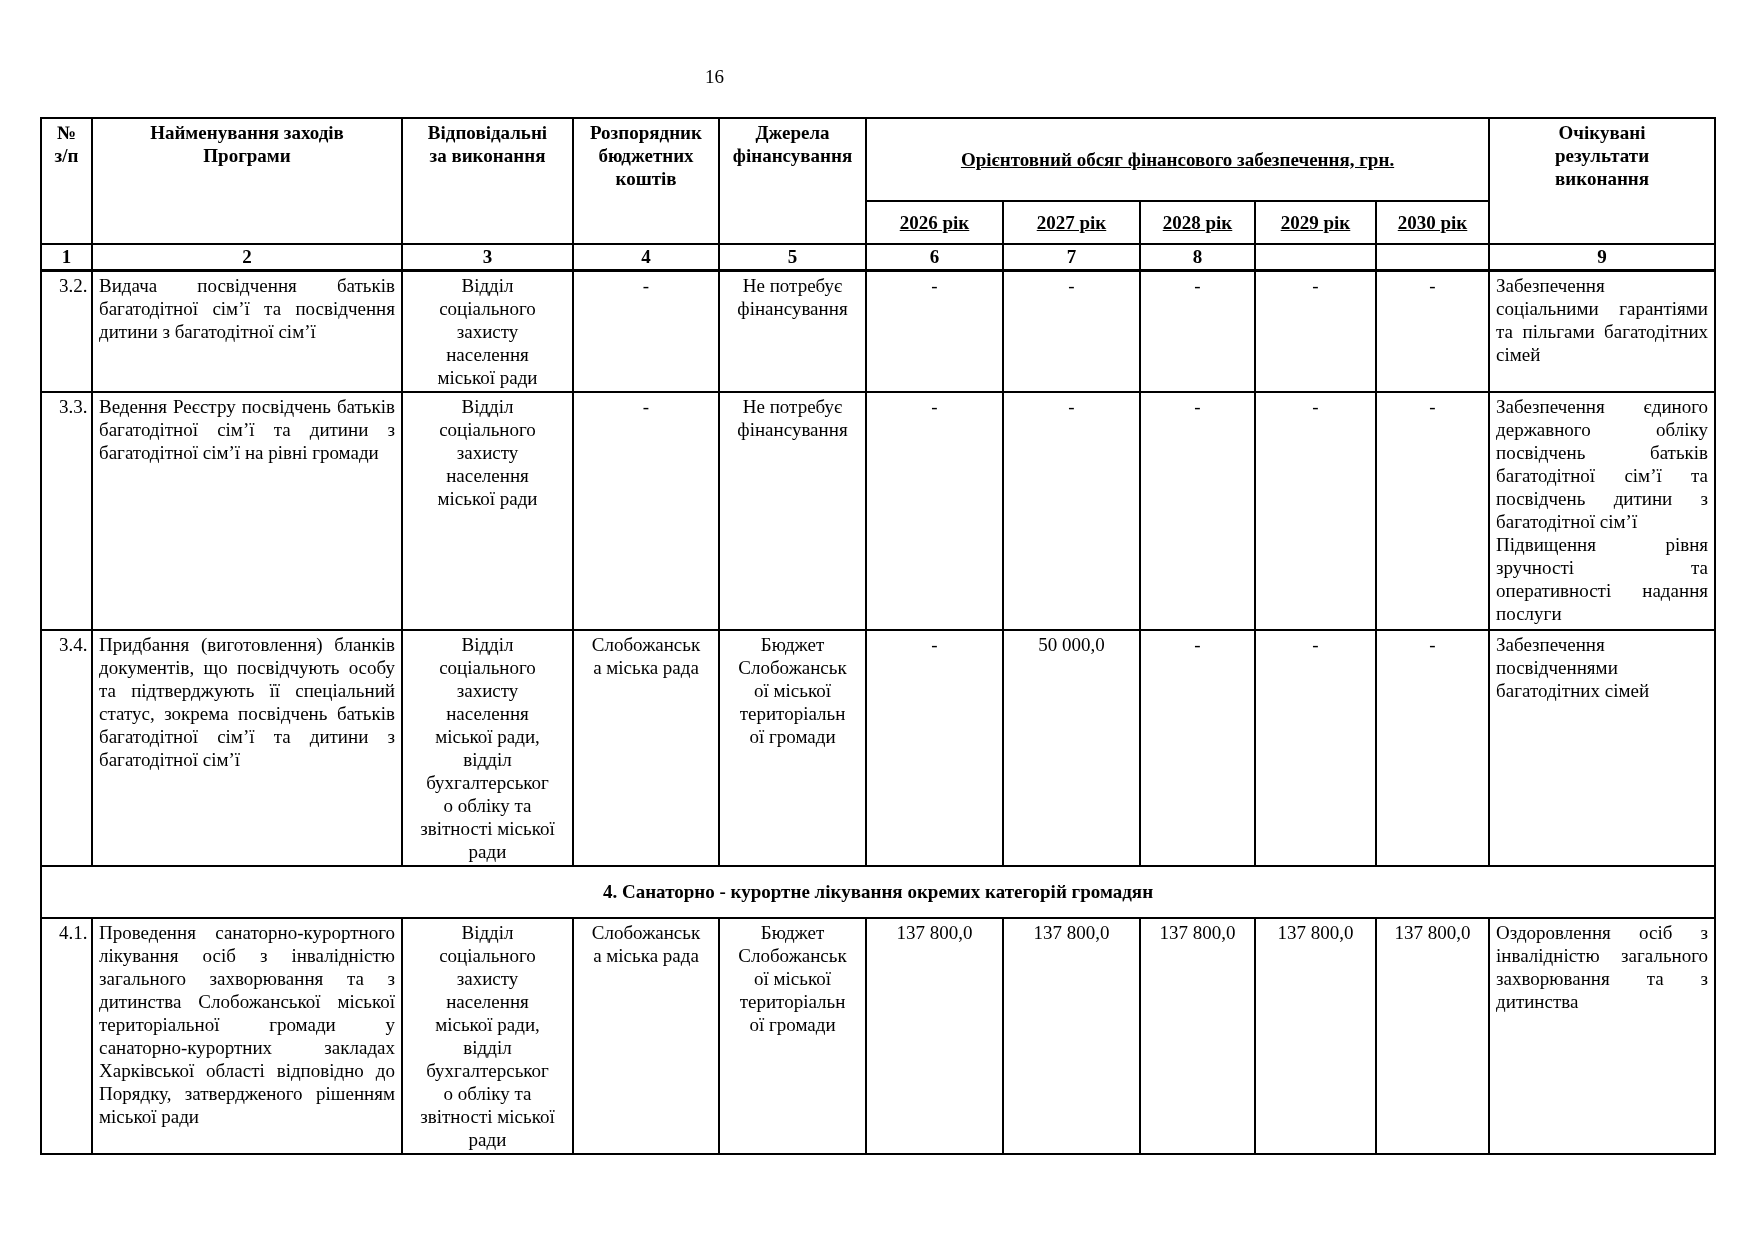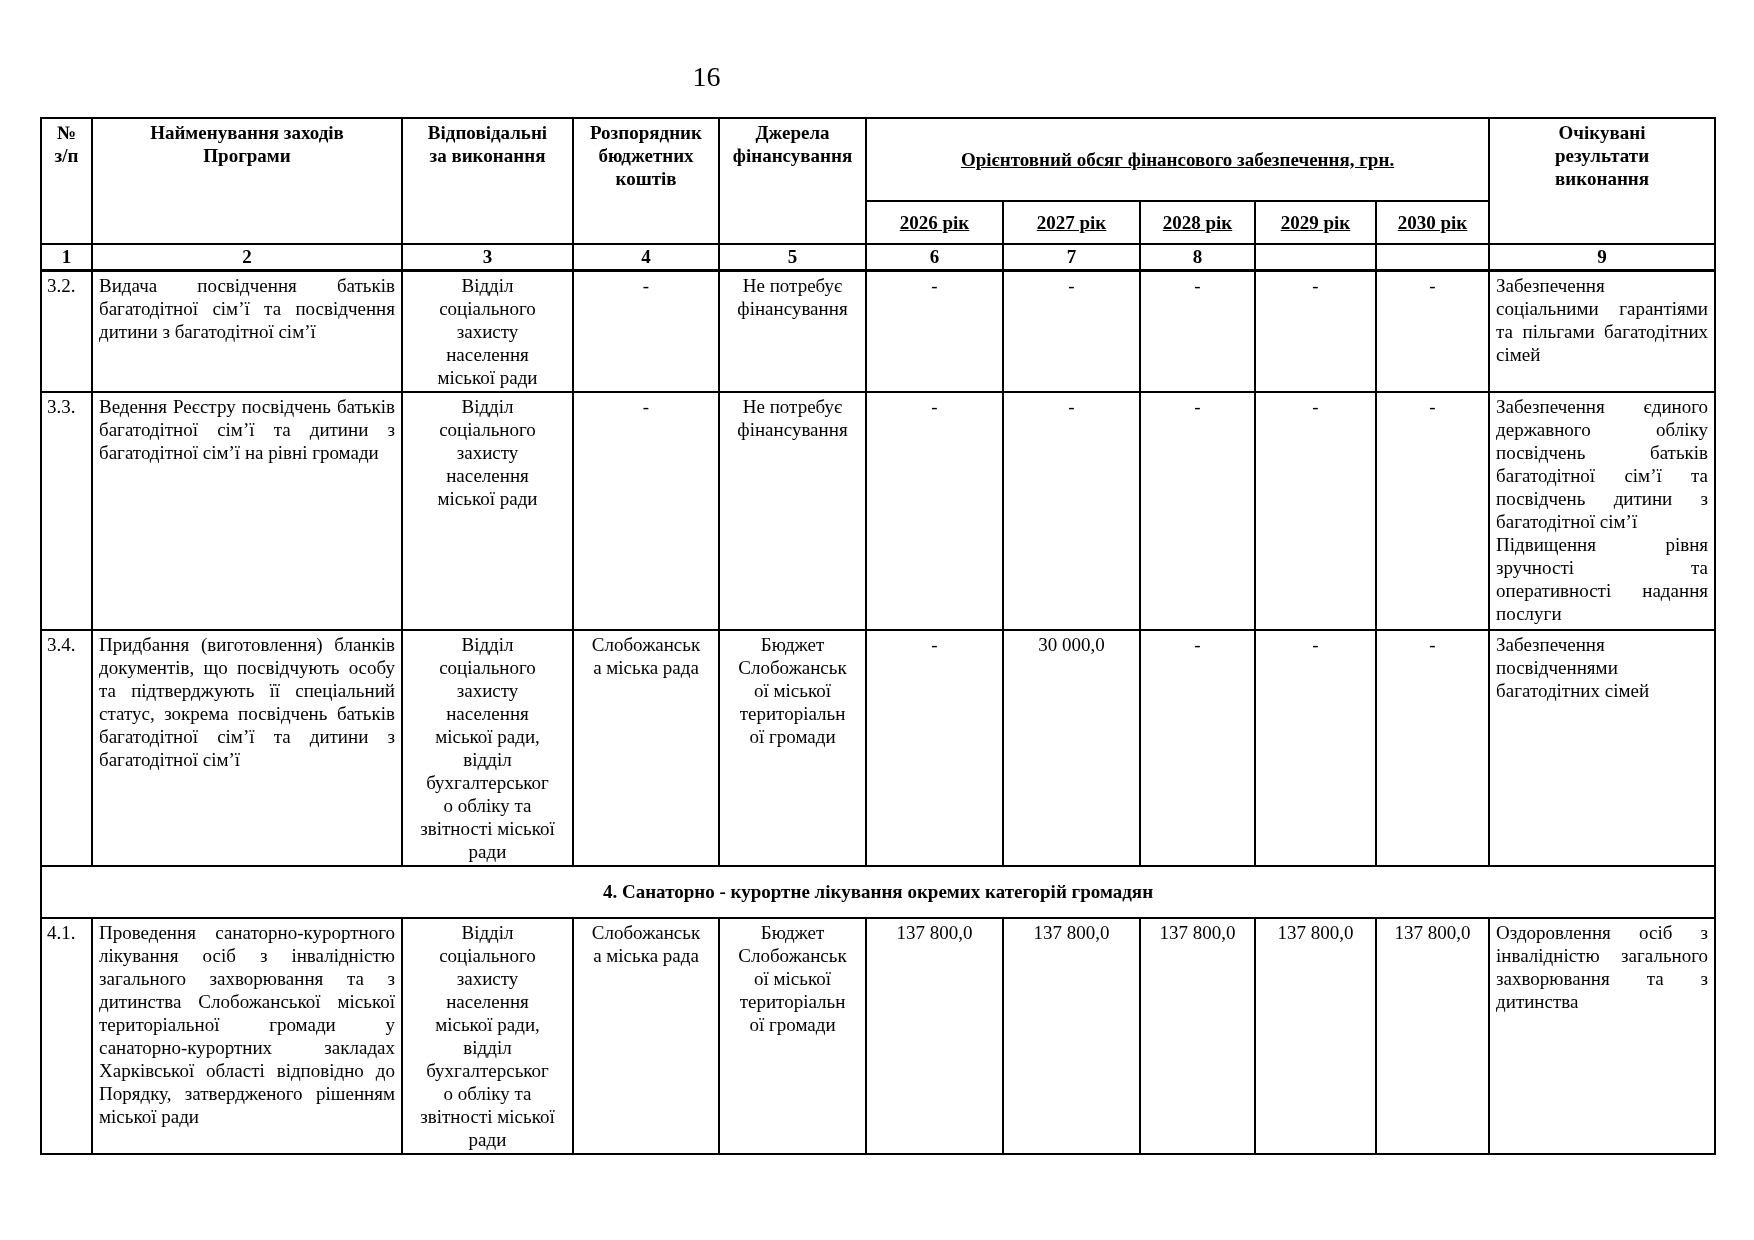--- a/index.html
+++ b/index.html
@@ -3,42 +3,42 @@
 <meta charset="utf-8">
 <style>
   html,body{margin:0;padding:0;}
   body{
     width:1754px;height:1240px;
     background:#ffffff;color:#000;
     font-family:"Liberation Serif", serif;
     position:relative;
   }
   .page-number{
-    position:absolute;top:64px;left:8px;width:1397px;
-    text-align:center;font-size:28px;line-height:26px;
+    position:absolute;top:64px;left:16px;width:1397px;
+    text-align:center;font-size:19px;line-height:26px;
   }
   table.program{
     position:absolute;left:40px;top:117px;width:1674px;
     border-collapse:collapse;table-layout:fixed;
   }
   td,th{
     border:2px solid #000;
     padding:2px 6px;
     font-size:19px;line-height:23px;
     vertical-align:top;
     overflow:hidden;
     word-wrap:break-word;
   }
   th{font-weight:bold;text-align:center;}
   .pre{white-space:pre-line;}
   .just{text-align:justify;}
   .ctr{text-align:center;}
   .left{text-align:center;}
   .mid{vertical-align:middle;text-decoration:underline;}
-  .no-cell{text-align:left;padding-left:5px;padding-right:2px;}
+  .no-cell{text-align:left;padding-left:17px;padding-right:2px;}
   tr.num-row th{
     border-bottom:3px solid #000;
     padding:0 4px;font-weight:bold;text-align:center;
   }
   tr.h1{height:83px;}
   tr.h-years{height:43px;}
   tr.num-row{height:26px;}
   tr.r32{height:114px;}
   tr.r33{height:238px;}
   tr.r34{height:236px;}
@@ -159,21 +159,21 @@
 звітності міської
 ради</td>
     <td class="pre ctr">Слобожанськ
 а міська рада</td>
     <td class="pre ctr">Бюджет
 Слобожанськ
 ої міської
 територіальн
 ої громади</td>
     <td class="ctr">-</td>
-    <td class="ctr">30 000,0</td>
+    <td class="ctr">50 000,0</td>
     <td class="ctr">-</td>
     <td class="ctr">-</td>
     <td class="ctr">-</td>
     <td class="just pre">Забезпечення посвідченнями багатодітних сімей</td>
   </tr>
 
   <tr class="sec">
     <td colspan="11" class="section-cell">4. Санаторно - курортне лікування окремих категорій громадян</td>
   </tr>
 

